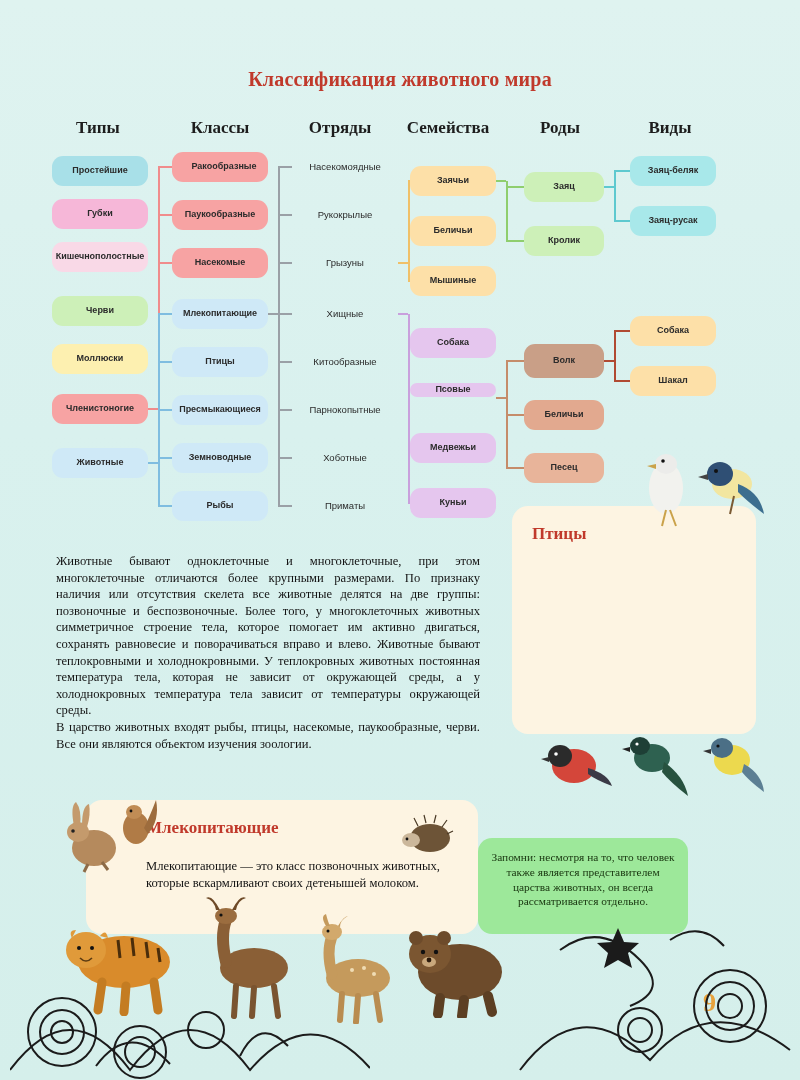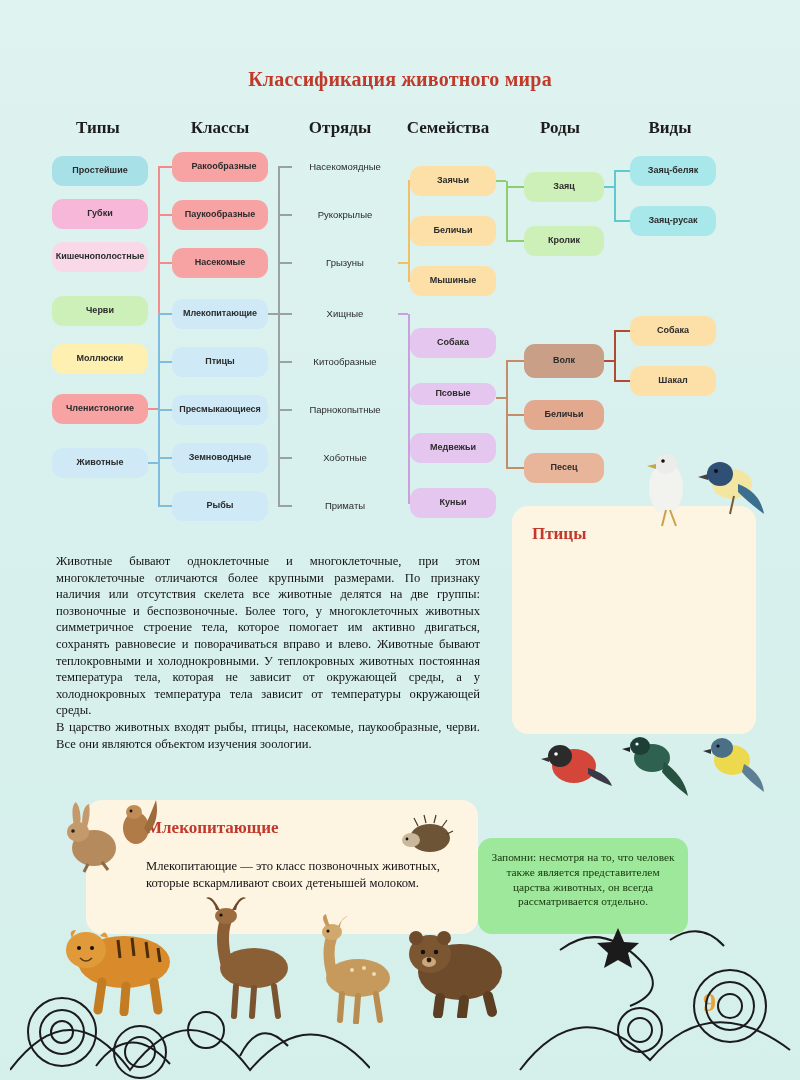--- a/index.html
+++ b/index.html
@@ -267,21 +267,21 @@
         <div class="node" style="left: 292px; top: 148px; width: 106px; height: 30px; background: transparent; font-weight: normal; font-size: 9.5px;">Грызуны</div>
         <div class="node" style="left: 292px; top: 199px; width: 106px; height: 30px; background: transparent; font-weight: normal; font-size: 9.5px;">Хищные</div>
         <div class="node" style="left: 292px; top: 247px; width: 106px; height: 30px; background: transparent; font-weight: normal; font-size: 9.5px;">Китообразные</div>
         <div class="node" style="left: 292px; top: 295px; width: 106px; height: 30px; background: transparent; font-weight: normal; font-size: 9.5px;">Парнокопытные</div>
         <div class="node" style="left: 292px; top: 343px; width: 106px; height: 30px; background: transparent; font-weight: normal; font-size: 9.5px;">Хоботные</div>
         <div class="node" style="left: 292px; top: 391px; width: 106px; height: 30px; background: transparent; font-weight: normal; font-size: 9.5px;">Приматы</div>
         <div class="node" style="left: 410px; top: 66px; width: 86px; height: 30px; background: rgb(253, 224, 168);">Заячьи</div>
         <div class="node" style="left: 410px; top: 116px; width: 86px; height: 30px; background: rgb(253, 224, 168);">Беличьи</div>
         <div class="node" style="left: 410px; top: 166px; width: 86px; height: 30px; background: rgb(253, 224, 168);">Мышиные</div>
         <div class="node" style="left: 410px; top: 228px; width: 86px; height: 30px; background: rgb(229, 198, 238);">Собака</div>
-        <div class="node" style="left: 410px; top: 283px; width: 86px; height: 22px; background: rgb(229, 198, 238);">Псовые</div>
+        <div class="node" style="left: 410px; top: 283px; width: 86px; height: 14px; background: rgb(229, 198, 238);">Псовые</div>
         <div class="node" style="left: 410px; top: 333px; width: 86px; height: 30px; background: rgb(229, 198, 238);">Медвежьи</div>
         <div class="node" style="left: 410px; top: 388px; width: 86px; height: 30px; background: rgb(229, 198, 238);">Куньи</div>
         <div class="node" style="left: 524px; top: 72px; width: 80px; height: 30px; background: rgb(205, 240, 184);">Заяц</div>
         <div class="node" style="left: 524px; top: 126px; width: 80px; height: 30px; background: rgb(205, 240, 184);">Кролик</div>
         <div class="node" style="left: 524px; top: 244px; width: 80px; height: 34px; background: rgb(201, 159, 135);">Волк</div>
         <div class="node" style="left: 524px; top: 300px; width: 80px; height: 30px; background: rgb(226, 169, 143);">Беличьи</div>
         <div class="node" style="left: 524px; top: 353px; width: 80px; height: 30px; background: rgb(232, 180, 154);">Песец</div>
         <div class="node" style="left: 630px; top: 56px; width: 86px; height: 30px; background: rgb(168, 232, 234);">Заяц-беляк</div>
         <div class="node" style="left: 630px; top: 106px; width: 86px; height: 30px; background: rgb(168, 232, 234);">Заяц-русак</div>
         <div class="node" style="left: 630px; top: 216px; width: 86px; height: 30px; background: rgb(253, 224, 168);">Собака</div>

